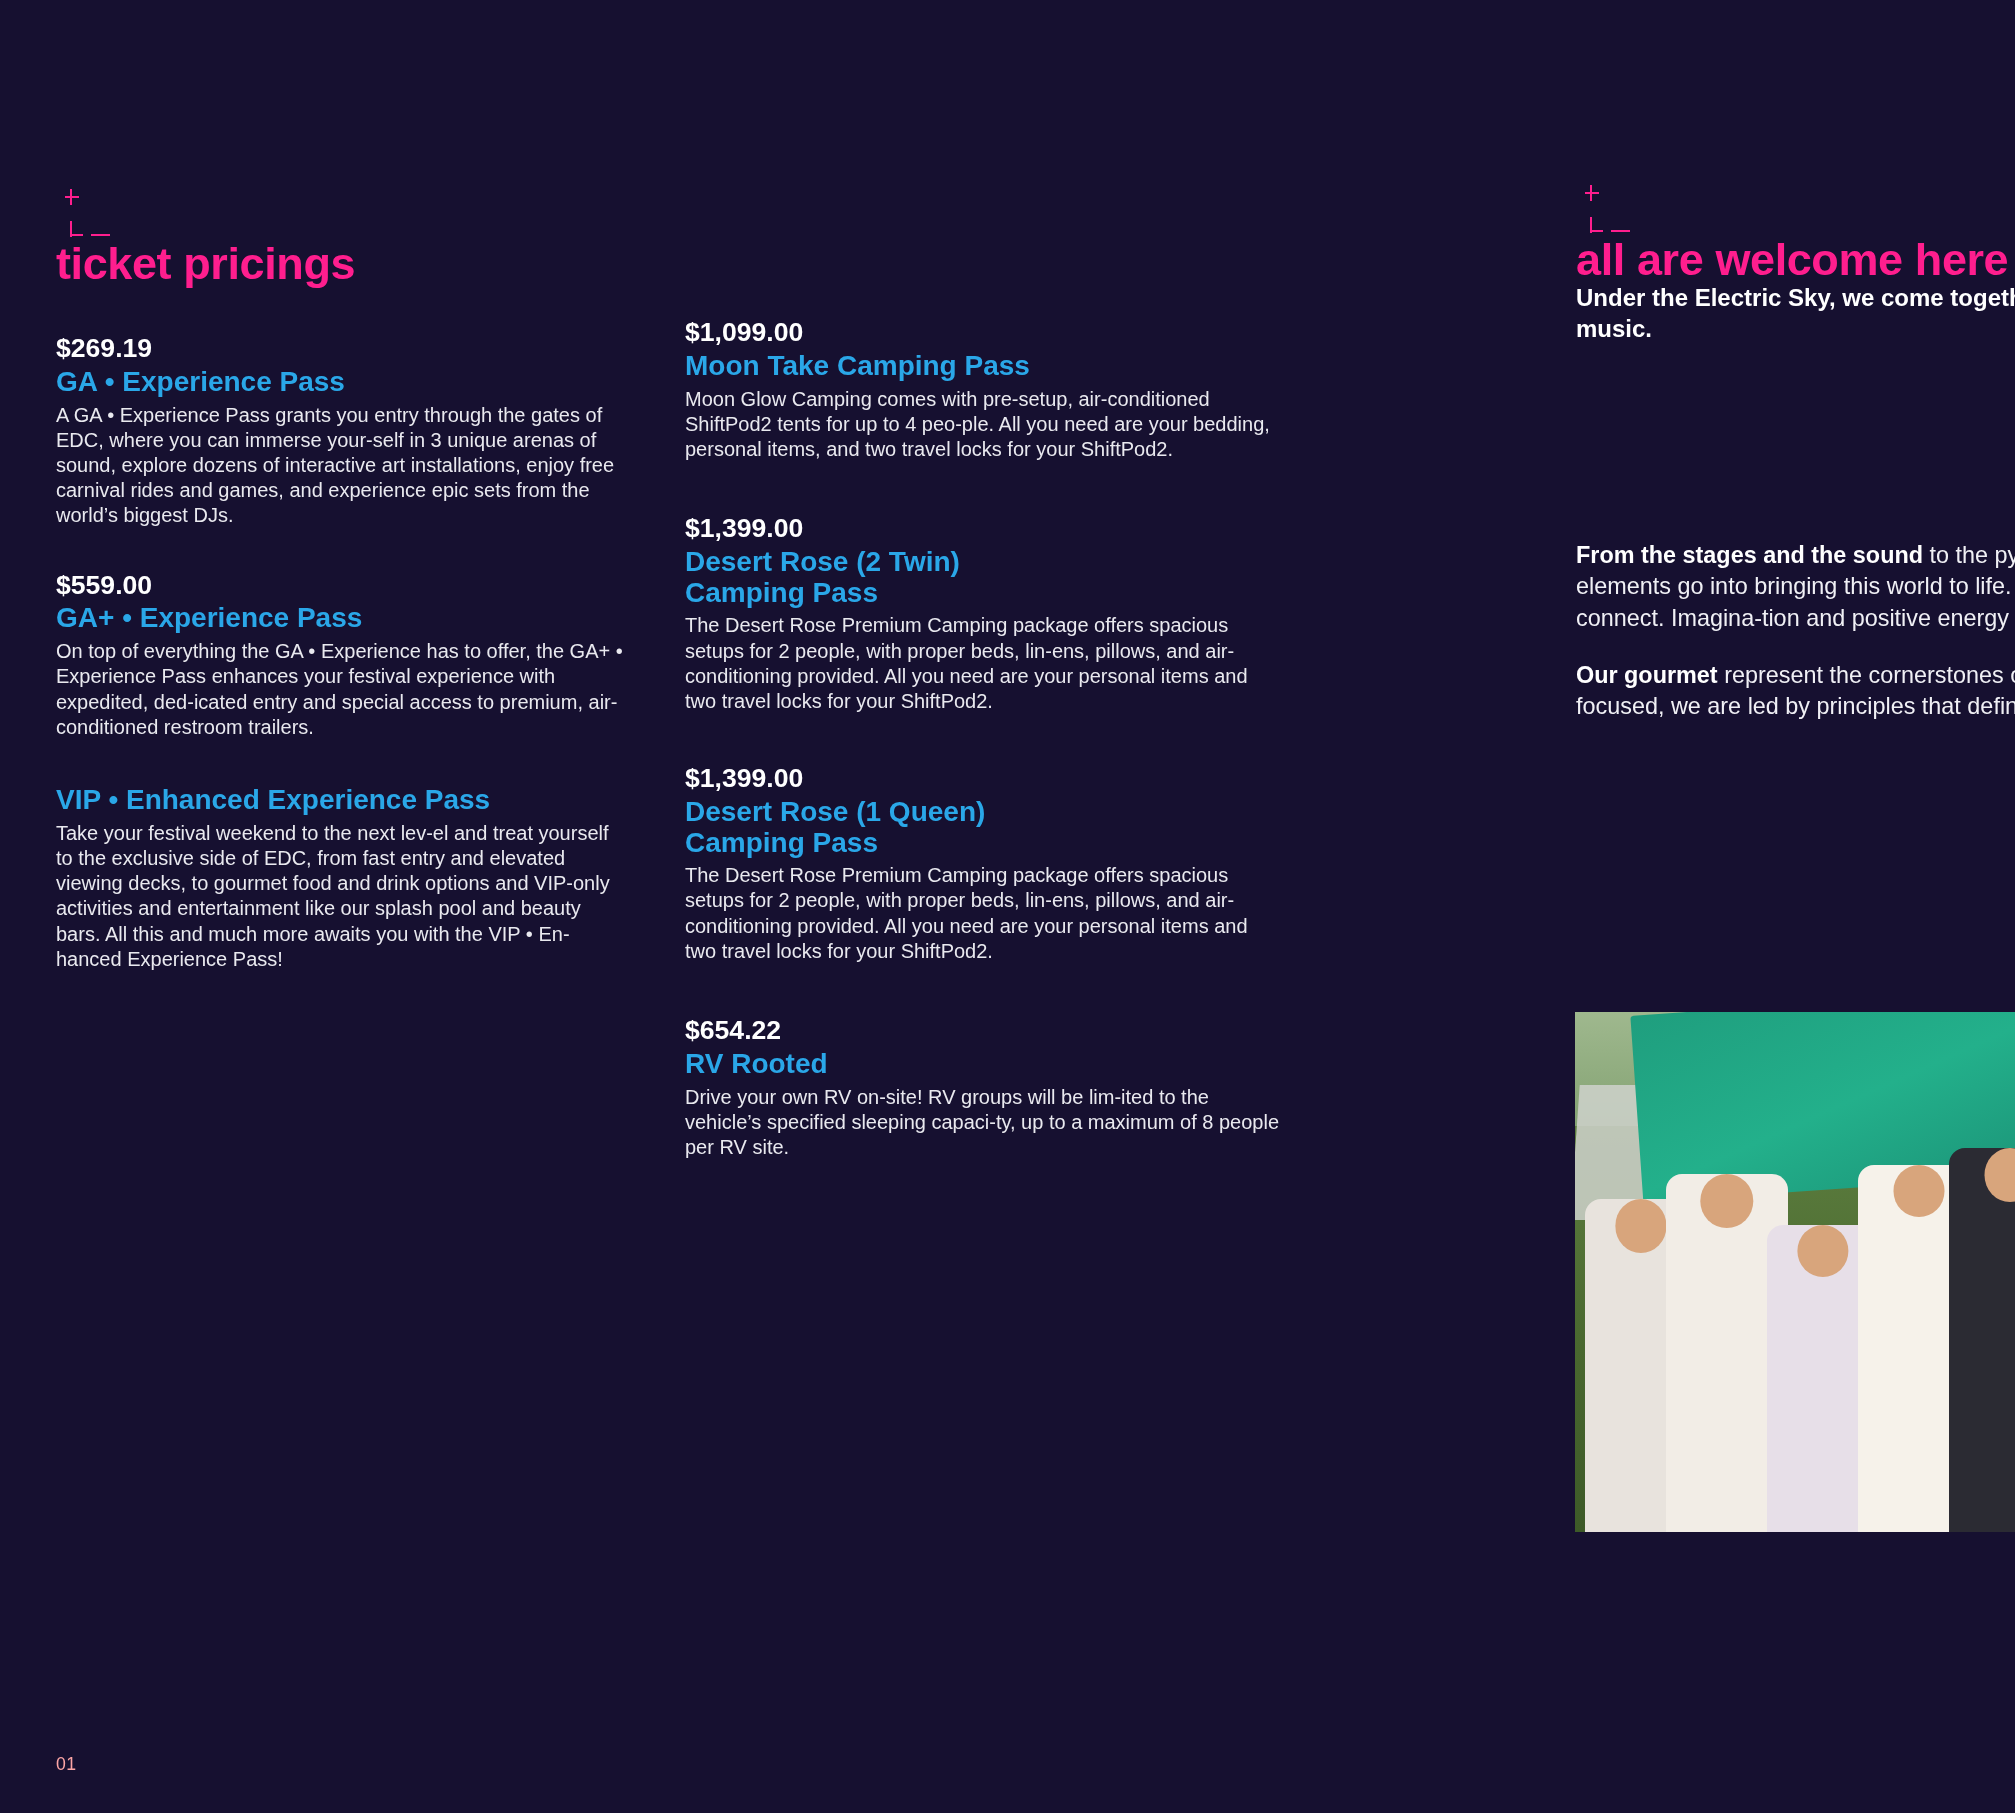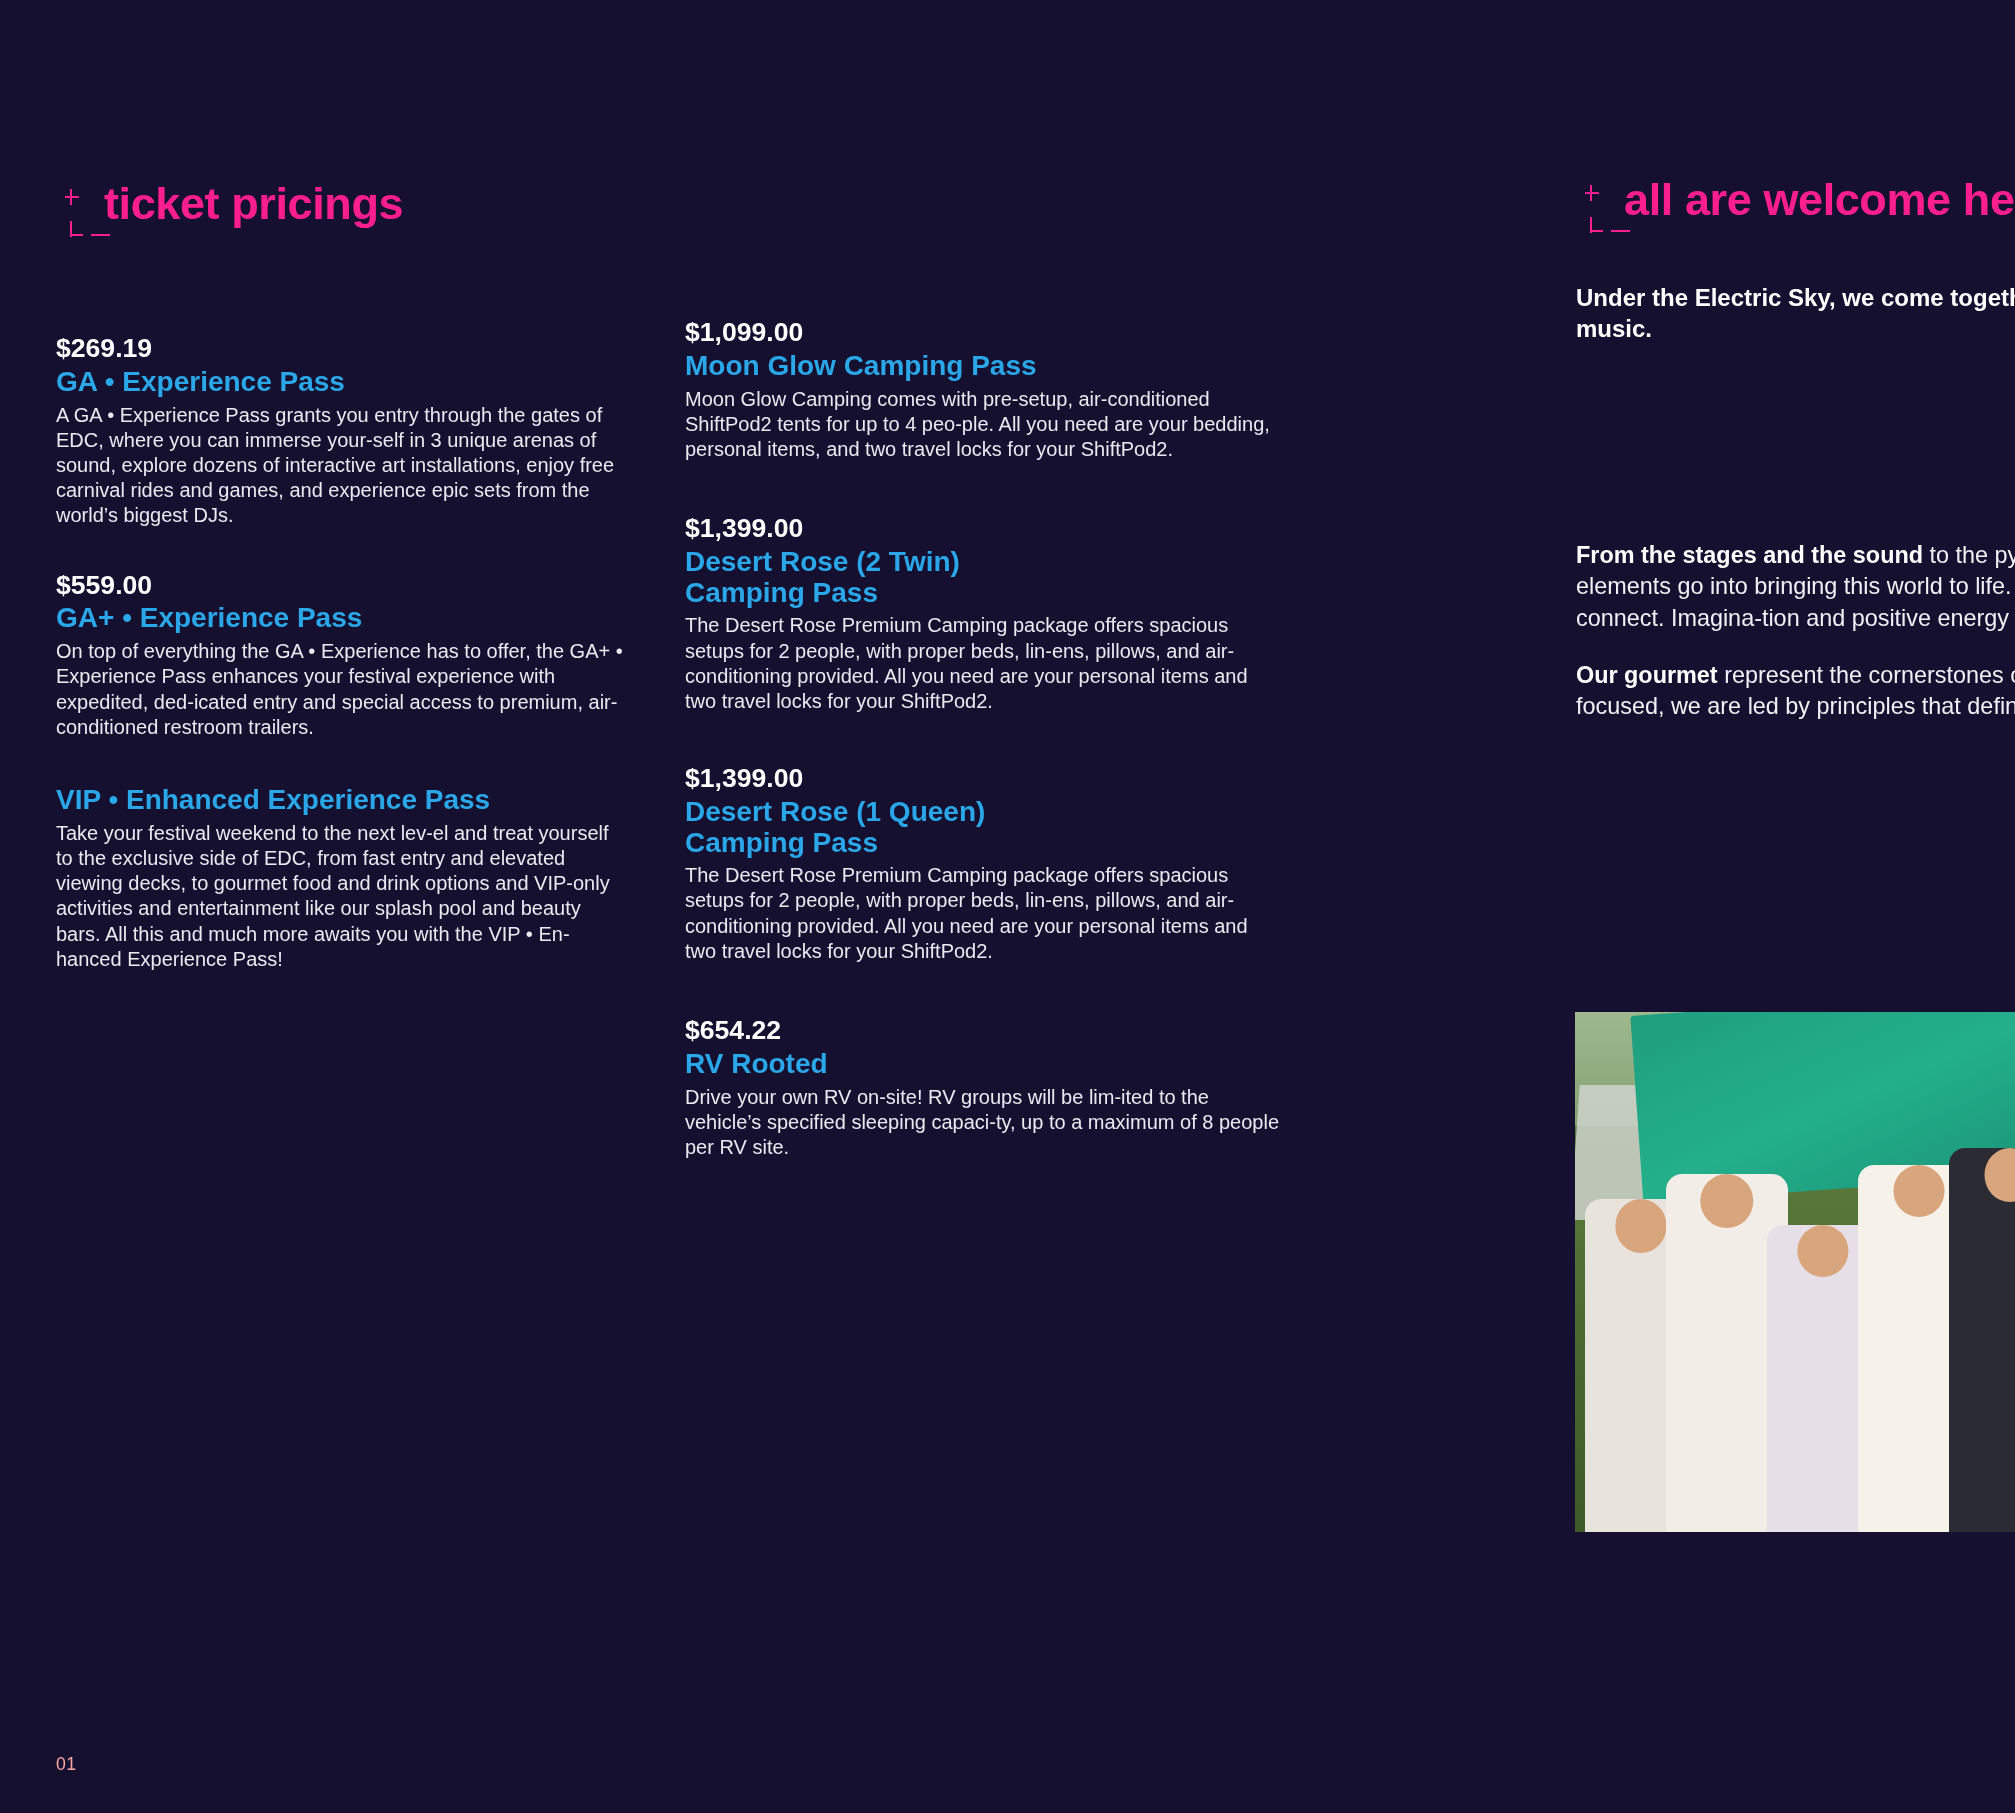--- a/index.html
+++ b/index.html
@@ -30,20 +30,21 @@
     box-sizing: border-box;
   }
   .page-left  { left: 0; }
   .page-right { left: 50%; }
 
   
   .sec-head {
     position: absolute;
     display: flex;
     align-items: flex-start;
+    flex-direction: column;
   }
   .corner-mark {
     position: relative;
     width: 48px;
     height: 60px;
     flex: none;
   }
   .corner-mark i {
     position: absolute;
     background: #ff1e8e;
@@ -202,21 +203,21 @@
         <div class="tname">VIP • Enhanced Experience Pass</div>
         <div class="tdesc">Take your festival weekend to the next lev-el and treat yourself to the exclusive side of EDC, from fast entry and elevated viewing decks, to gourmet food and drink options and VIP-only activities and entertainment like our splash pool and beauty bars. All this and much more awaits you with the VIP • En-hanced Experience Pass!</div>
       </div>
 
     </div>
 
     <div class="ticket-col" style="left: 685px; top: 318px; width: 596px;">
 
       <div class="ticket" style="margin-bottom: 52px;">
         <div class="price">$1,099.00</div>
-        <div class="tname">Moon Glow Camping Pass</div>
+        <div class="tname">Moon Take Camping Pass</div>
         <div class="tdesc">Moon Glow Camping comes with pre-setup, air-conditioned ShiftPod2 tents for up to 4 peo-ple. All you need are your bedding, personal items, and two travel locks for your ShiftPod2.</div>
       </div>
 
       <div class="ticket" style="margin-bottom: 50px;">
         <div class="price">$1,399.00</div>
         <div class="tname two-line" style="white-space: pre-line;">Desert Rose (2 Twin)
 Camping Pass</div>
         <div class="tdesc">The Desert Rose Premium Camping package offers spacious setups for 2 people, with proper beds, lin-ens, pillows, and air-conditioning provided. All you need are your personal items and two travel locks for your ShiftPod2.</div>
       </div>
 

